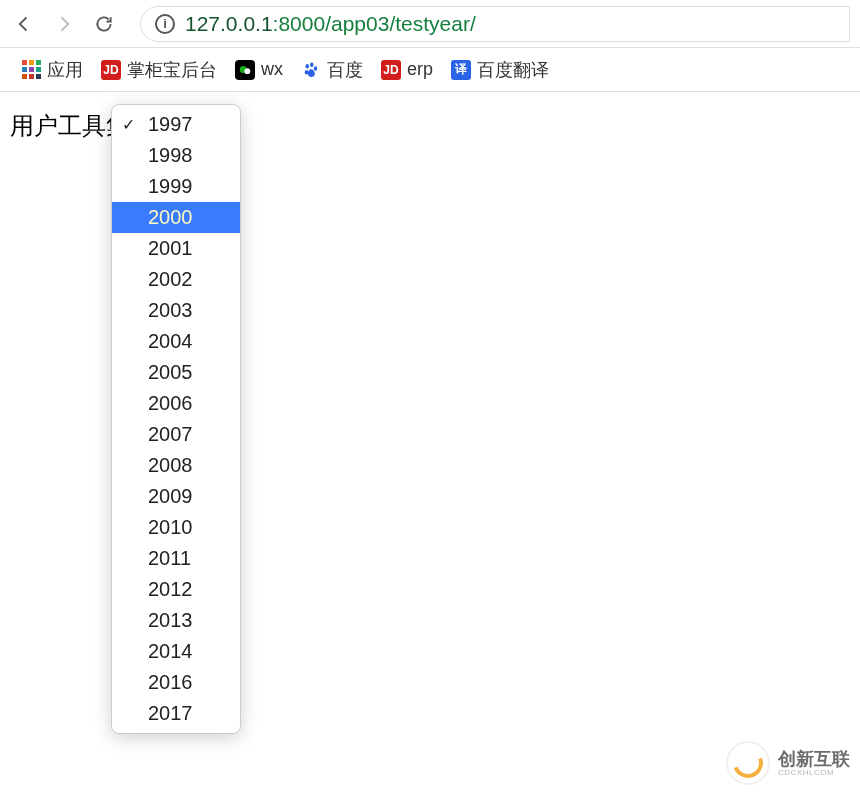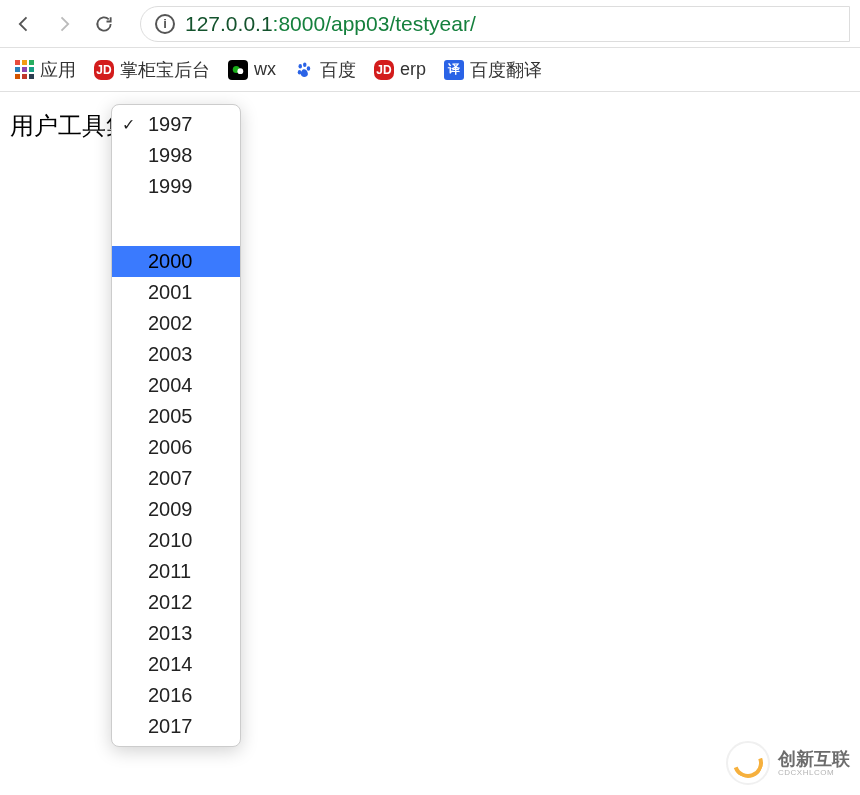--- a/index.html
+++ b/index.html
@@ -72,21 +72,21 @@
       font-weight: 500;
     }
     .url-path {
       color: #15803d;
     }
     
     .bookmarks {
       display: flex;
       align-items: center;
       height: 44px;
-      padding: 0 14px;
+      padding: 0 21px;
       gap: 18px;
       border-bottom: 1px solid #e0e0e0;
       font-size: 18px;
       color: #333;
     }
     .bookmark-item {
       display: flex;
       align-items: center;
       gap: 6px;
       cursor: pointer;
@@ -131,21 +131,20 @@
       content: '';
       position: absolute;
       top: 0; right: 0;
       width: 6px; height: 6px;
       border-left: 1px solid #999;
       border-bottom: 1px solid #999;
       background: #eee;
     }
     .bm-jd {
       background: #d31c1c;
-      border-radius: 7px;
     }
     .bm-wx {
       background: #000;
       border-radius: 4px;
     }
     .bm-baidu {
       background: #fff;
       color: #2a63e6;
     }
     .bm-translate {
@@ -177,22 +176,21 @@
       display: flex;
       align-items: center;
       font-size: 20px;
       color: #222;
       cursor: pointer;
       position: relative;
       padding-left: 36px;
     }
     .option.highlight {
       background: #3a7afe;
-      color: #000000;
-      margin-top: 44px;
+      color: #fef9c3;
     }
     .option .check {
       position: absolute;
       left: 10px;
       font-size: 16px;
       color: #222;
     }
     
     .watermark {
       position: absolute;
@@ -348,20 +346,23 @@
       <div class="option">
         <span>2005</span>
       </div>
       <div class="option">
         <span>2006</span>
       </div>
       <div class="option">
         <span>2007</span>
       </div>
       <div class="option">
+        <span>2008</span>
+      </div>
+      <div class="option">
         <span>2009</span>
       </div>
       <div class="option">
         <span>2010</span>
       </div>
       <div class="option">
         <span>2011</span>
       </div>
       <div class="option">
         <span>2012</span>

